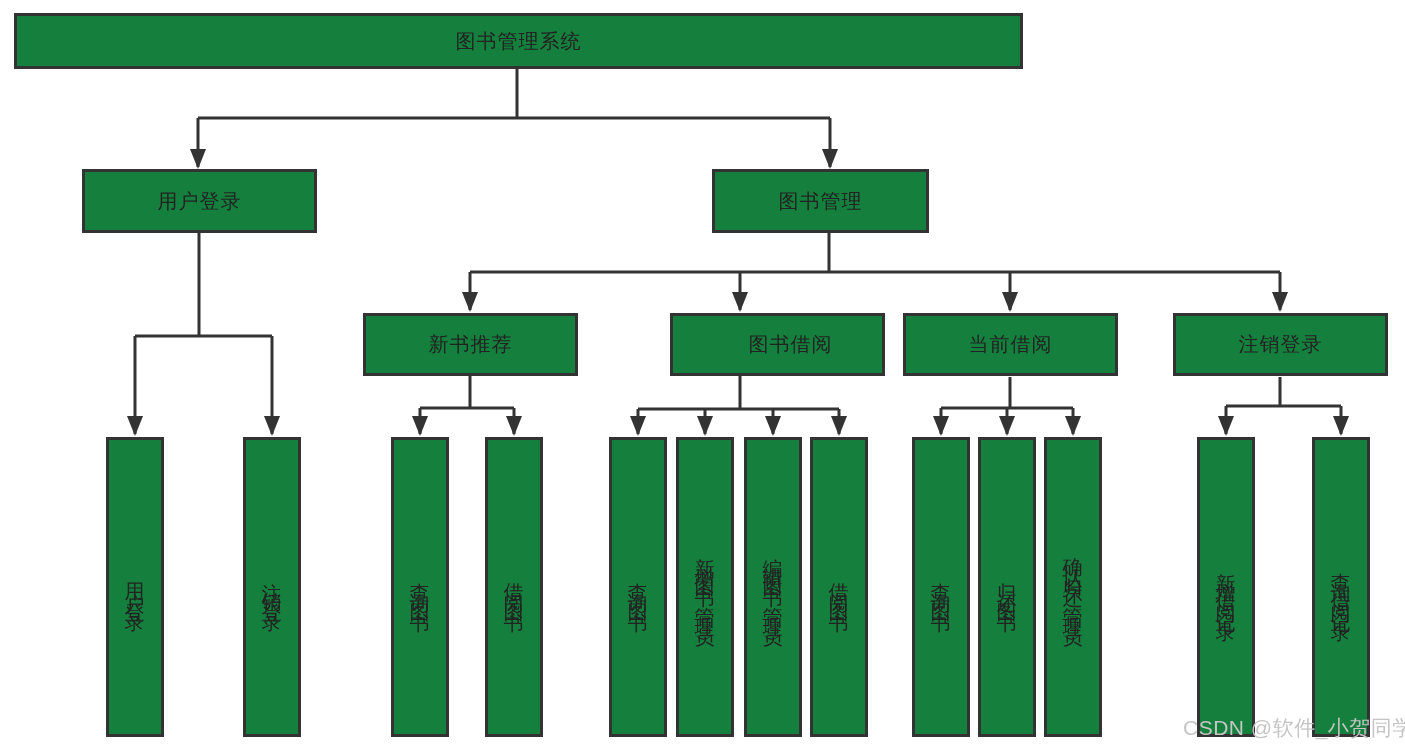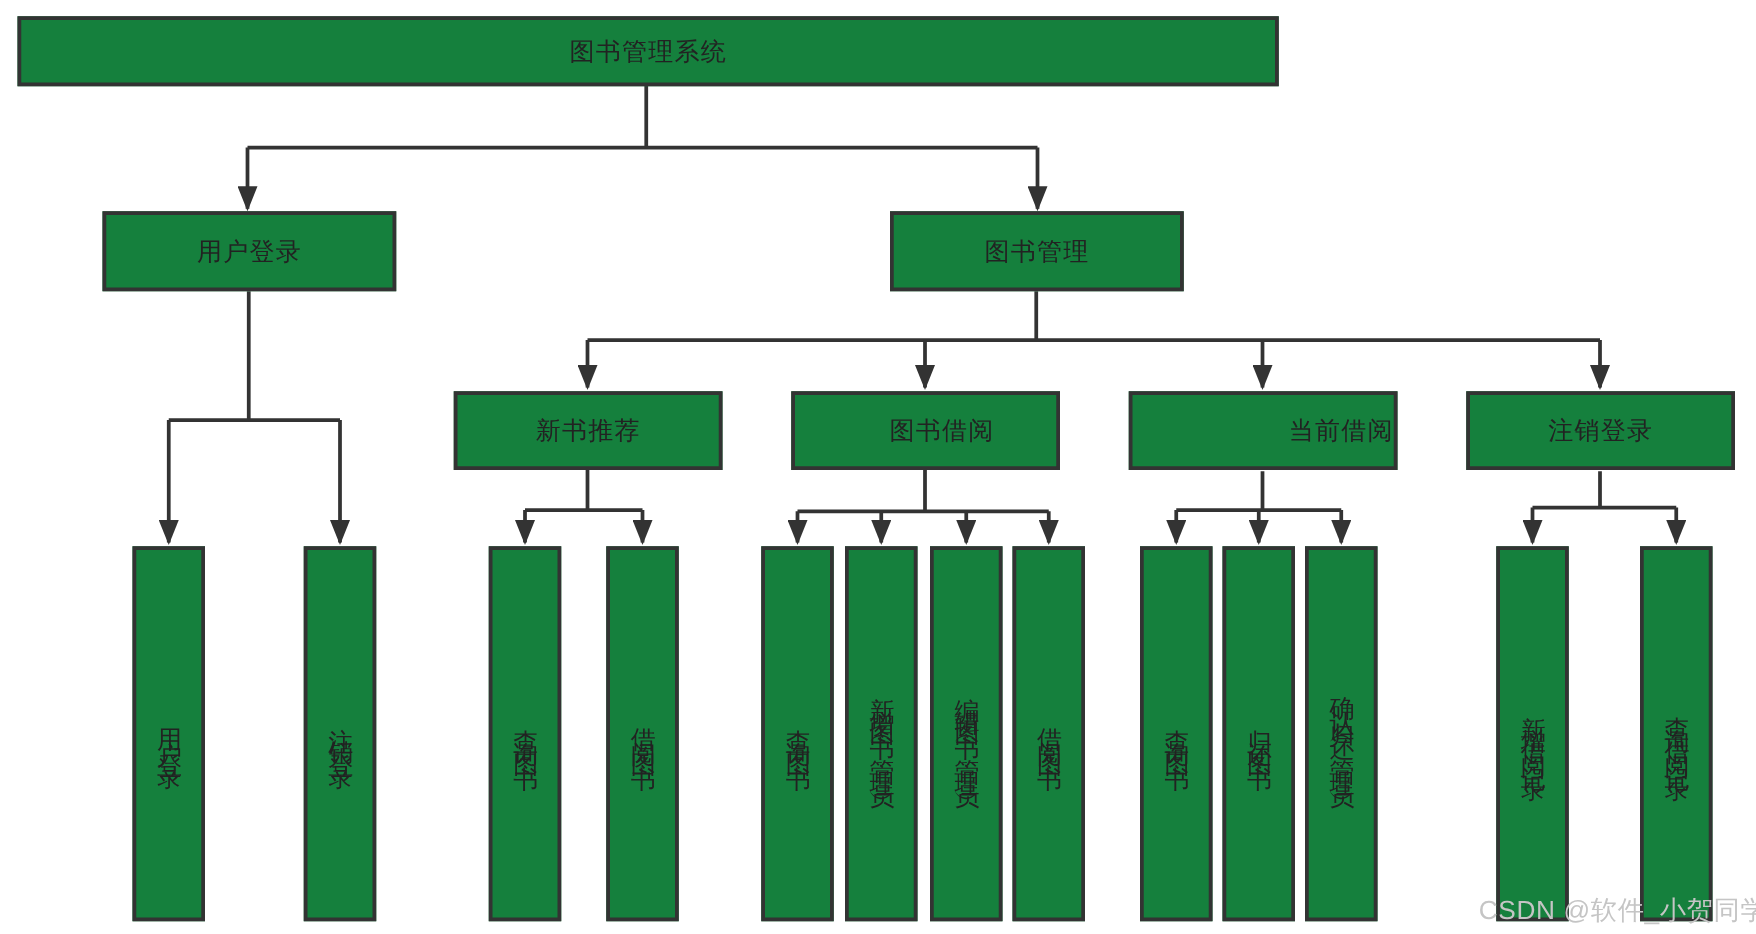--- a/index.html
+++ b/index.html
@@ -31,25 +31,25 @@
     align-items: center;
     justify-content: center;
     font-size: 20px;
     color: #222222;
     z-index: 2;
     text-align: center;
     letter-spacing: 1px;
   }
   .node-root   { left: 14px;  top: 13px;  width: 1009px; height: 56px; }
   .node-l2a    { left: 82px;  top: 169px; width: 235px;  height: 64px; }
-  .node-l2b    { left: 712px; top: 169px; width: 235px;  height: 64px; }
+  .node-l2b    { left: 712px; top: 169px; width: 217px;  height: 64px; }
   .node-l3     { top: 313px;  width: 215px; height: 63px; }
   .node-l3a    { left: 363px; }
-  .node-l3b    { left: 633px; padding-left: 26px; }
-  .node-l3c    { left: 903px; justify-content: flex-end; }
+  .node-l3b    { left: 670px; padding-left: 26px; }
+  .node-l3c    { left: 903px; }
   .node-l3d    { left: 1173px; }
   .leaf {
     top: 437px;
     width: 58px;
     height: 300px;
     padding: 2px 0;
   }
   .leaf .vtext {
     writing-mode: vertical-rl;
     text-orientation: mixed;

